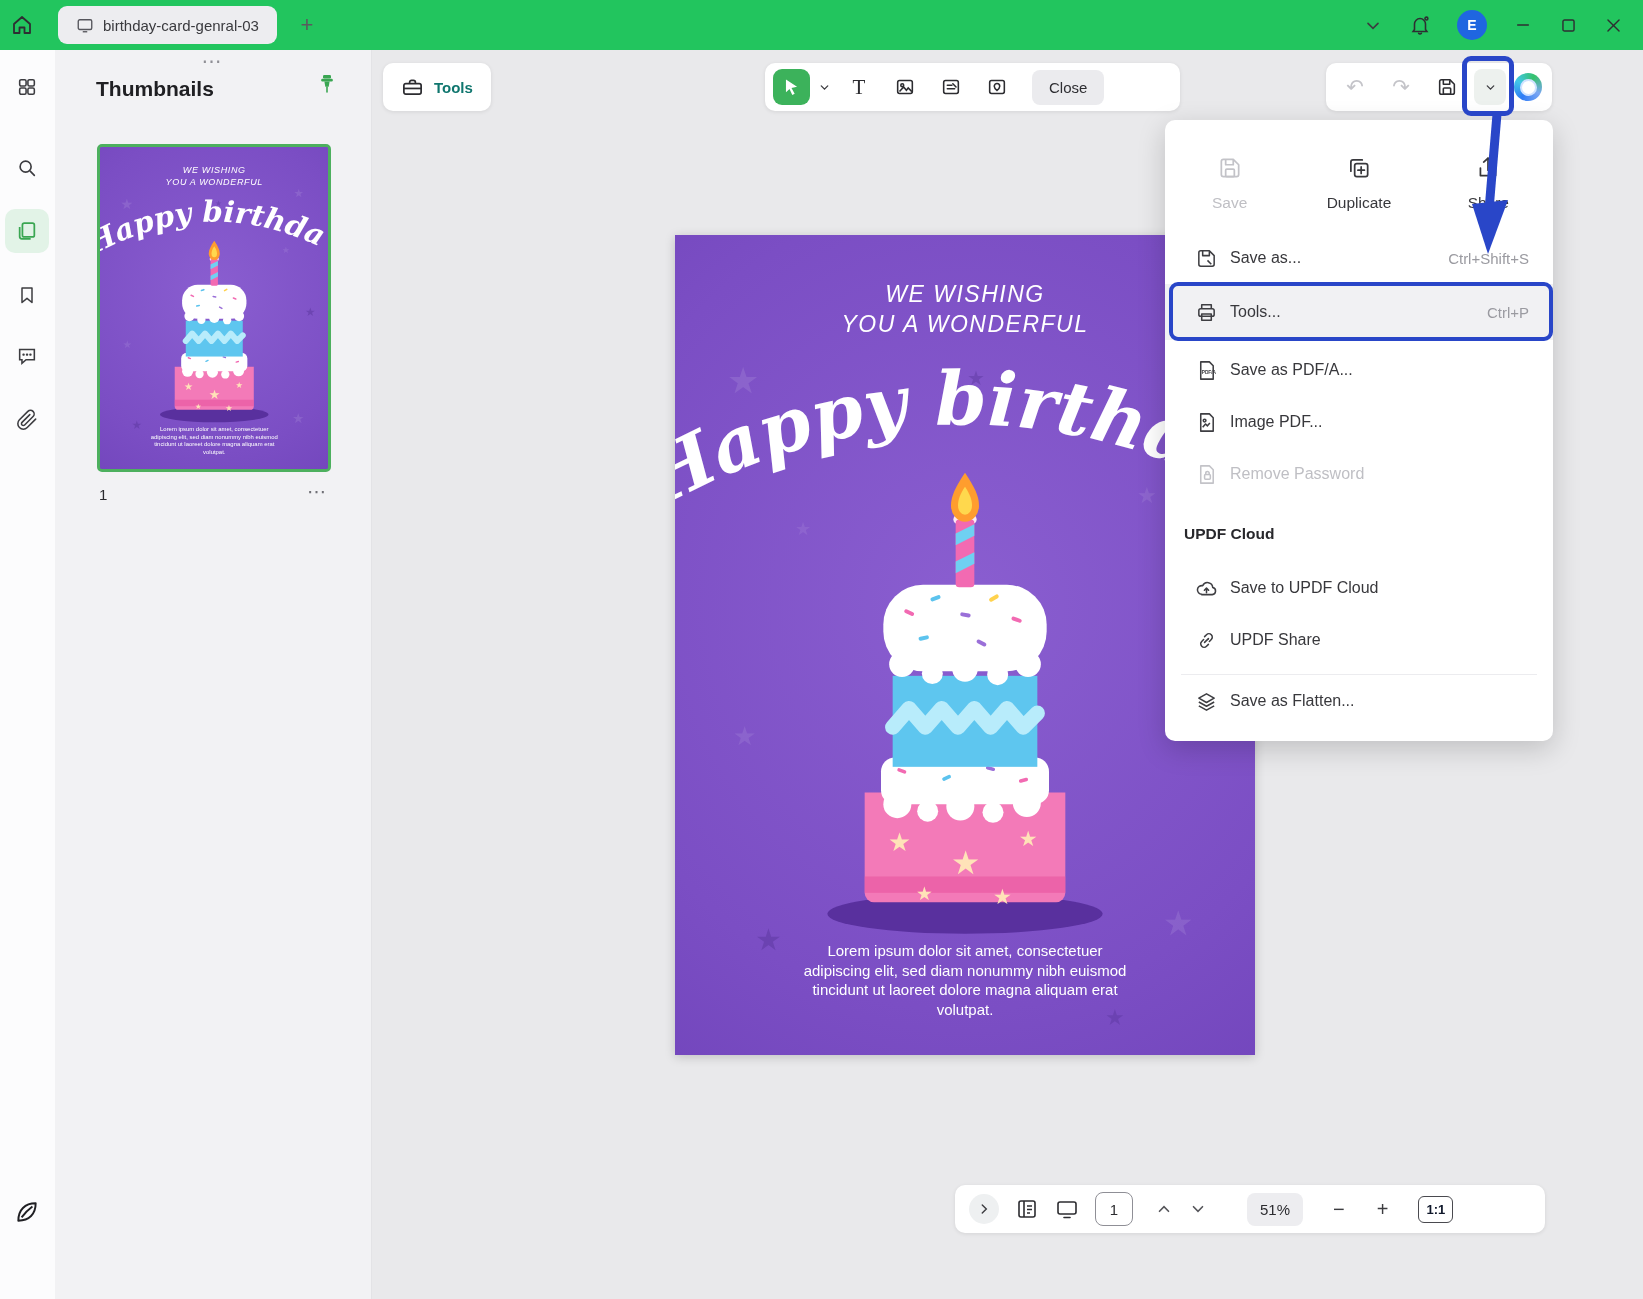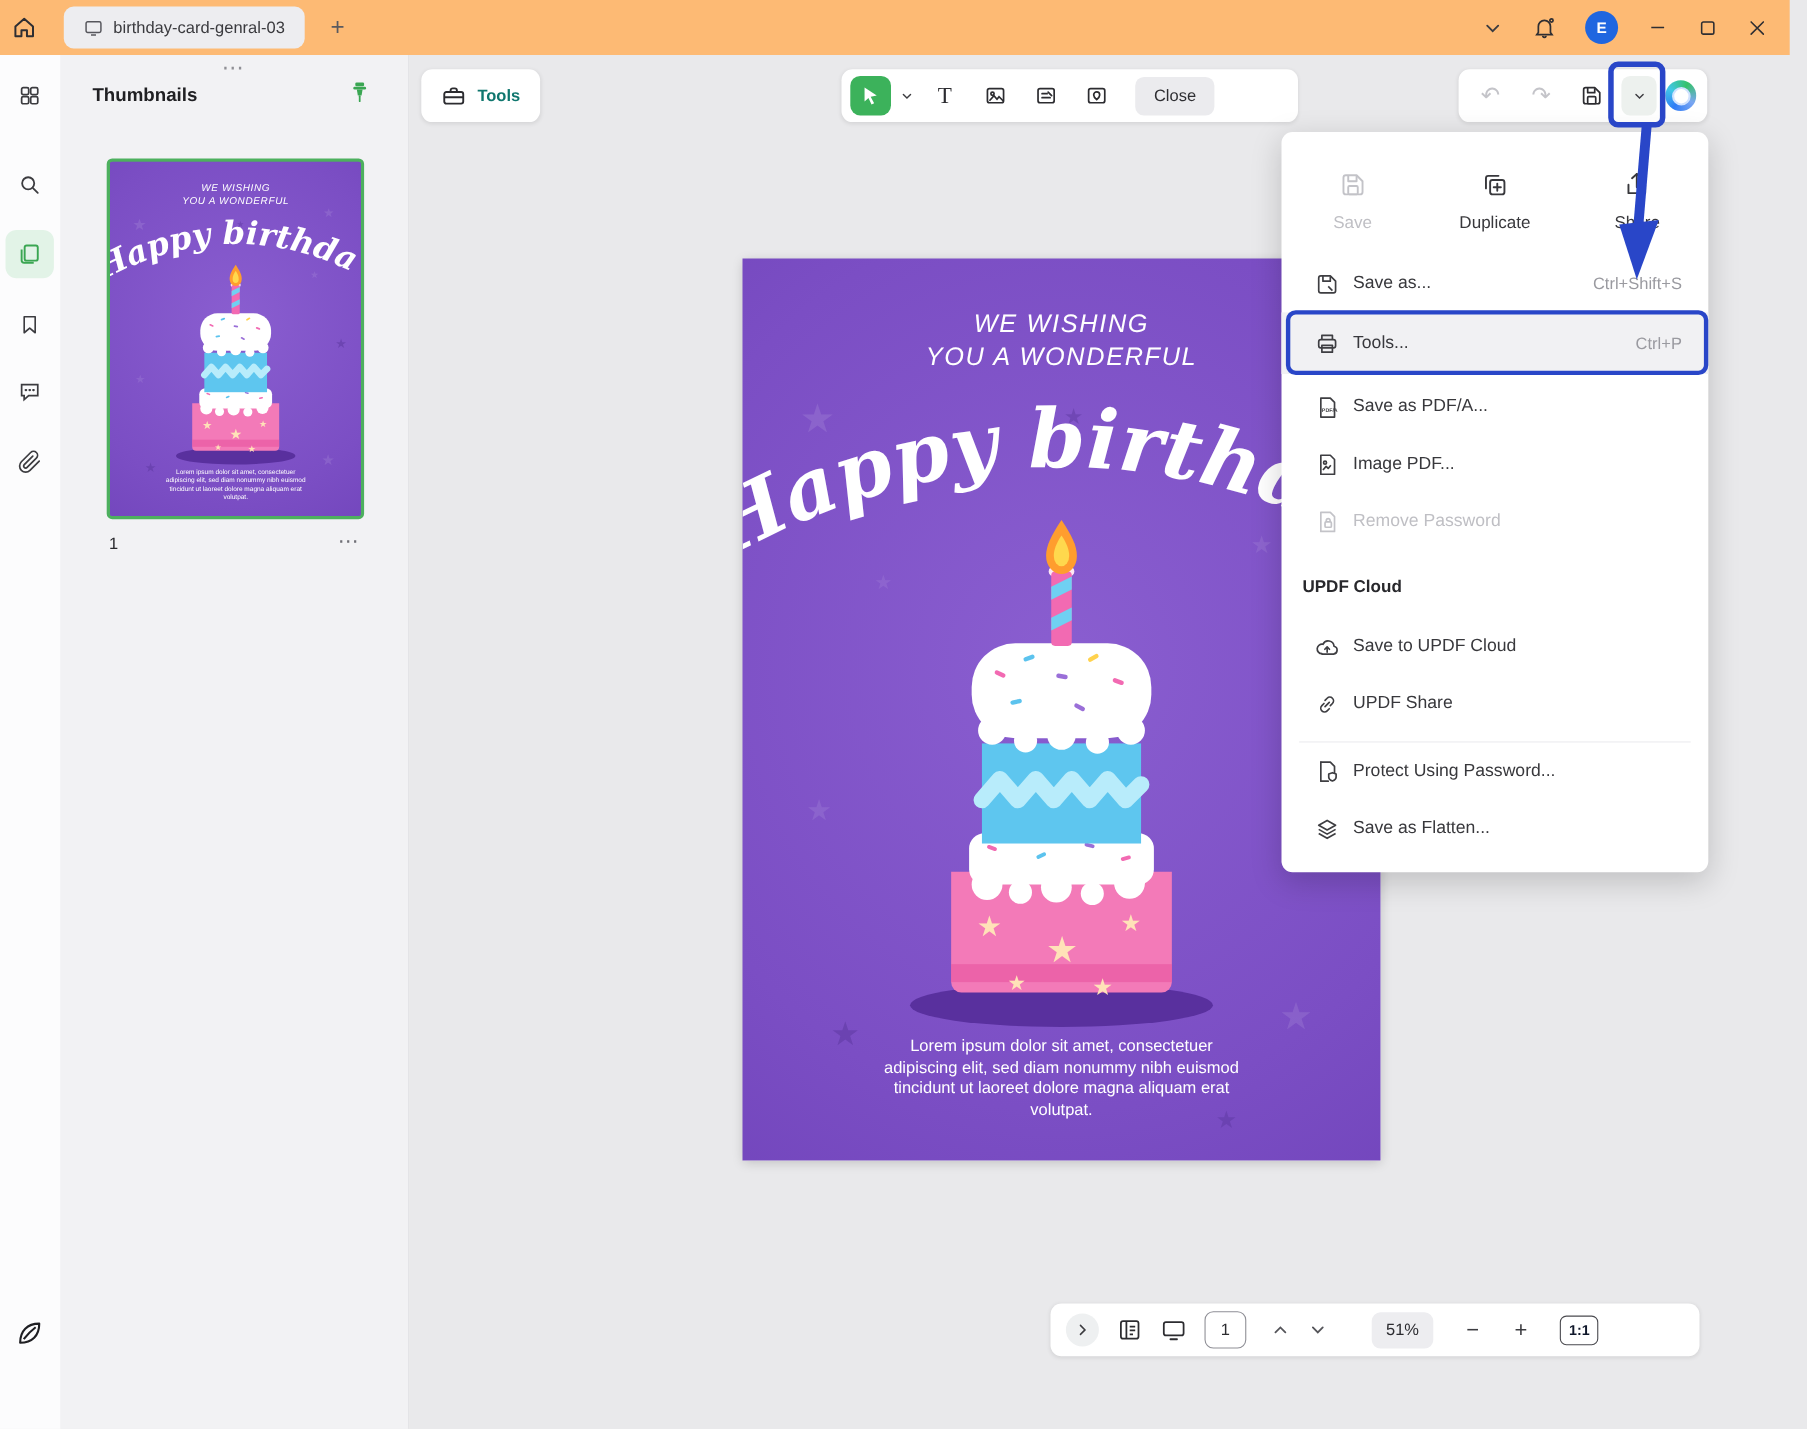--- a/index.html
+++ b/index.html
@@ -9,36 +9,36 @@
     background:#e9e9eb;
     position:relative;
     overflow:hidden;
     color:#3a3a3e;
   }
   .abs { position:absolute; }
   .icon { display:inline-flex; align-items:center; justify-content:center; }
   .icon svg { display:block; }
 
   
-  .titlebar { position:absolute; top:0; left:0; right:16px; height:50px; background:#fdba74; display:flex; align-items:center; z-index:5;}
+  .titlebar { position:absolute; top:0; left:0; right:0; height:50px; background:#22c55e; display:flex; align-items:center; z-index:5;}
   .home-btn { width:44px; display:flex; justify-content:center; }
   .doc-tab { display:flex; align-items:center; gap:9px; background:#ededf0; border-radius:9px; height:38px; padding:0 18px; margin-left:14px; font-size:15px; color:#3a3a3e; }
   .tab-add { margin-left:16px; font-size:22px; color:#5a5a5f; width:28px; text-align:center; cursor:default;}
   .tb-right { margin-left:auto; display:flex; align-items:center; gap:26px; padding-right:20px;}
   .avatar { width:30px; height:30px; border-radius:50%; background:#1f66e0; color:#fff; font-weight:bold; font-size:14px; display:flex; align-items:center; justify-content:center; }
 
   
   .left-rail { position:absolute; top:50px; left:0; width:55px; bottom:0; background:#fcfcfd; z-index:4; }
   .rail-item { position:absolute; left:5px; width:44px; height:44px; border-radius:10px; display:flex; align-items:center; justify-content:center; }
   .rail-item.active { background:#e2f3e7; }
 
   
   .thumb-panel { position:absolute; top:50px; left:55px; width:317px; bottom:0; background:#f2f2f4; border-right:1px solid #e3e3e6; z-index:3; }
   .panel-dots { position:absolute; top:-1px; left:50%; transform:translateX(-50%); color:#8f8f95; font-size:20px; letter-spacing:3px; }
-  .panel-title { position:absolute; top:27px; left:29px; font-size:17px; font-weight:bold; color:#202023; }
+  .panel-title { position:absolute; top:27px; left:41px; font-size:21px; font-weight:bold; color:#202023; }
   .pin-btn { position:absolute; top:22px; right:32px; }
   .thumb-card { position:absolute; top:94px; left:42px; width:234px; height:328px; border:3px solid #4db05e; border-radius:5px; overflow:hidden; background:#7b4ec4; }
   .thumb-card .card { transform:scale(0.394); transform-origin:top left; }
   .thumb-pageno { position:absolute; top:436px; left:44px; font-size:15px; color:#2a2a2e; }
   .thumb-more { position:absolute; top:430px; right:44px; font-size:19px; color:#6f6f75; letter-spacing:1px; }
 
   
   .float { background:#fff; border-radius:10px; box-shadow:0 1px 4px rgba(0,0,0,.09); }
   .tools-btn { left:383px; top:63px; height:48px; padding:0 18px; display:flex; align-items:center; gap:10px; z-index:6;}
   .tools-label { font-size:15px; font-weight:bold; color:#0f766e; }
@@ -552,30 +552,20 @@
           <path d="M15 13 l2 -2 a3.5 3.5 0 0 0 -5 -5 l-2 2"></path>
         </svg>
     </span>
     <span class="ml">UPDF Share</span>
   </div>
 
   <div class="menu-div"></div>
 
 
 
-  <div class="menu-row">
-    <span class="icon mic">
-      <svg width="23" height="23" viewBox="0 0 24 24" fill="none" stroke-width="1.6" stroke-linecap="round" stroke-linejoin="round">
-          <path d="M6 3 h9 l4 4 v6"></path>
-          <path d="M6 3 v18 h7"></path>
-          <path d="M17 13 l3.5 1.2 v3 c0 2.2 -3.5 3.6 -3.5 3.6 s-3.5 -1.4 -3.5 -3.6 v-3 Z"></path>
-        </svg>
-    </span>
-    <span class="ml">Protect Using Password...</span>
-  </div>
 
   <div class="menu-row">
     <span class="icon mic">
       <svg width="23" height="23" viewBox="0 0 24 24" fill="none" stroke-width="1.6" stroke-linejoin="round">
           <path d="M12 4 L20 8.5 L12 13 L4 8.5 Z"></path>
           <path d="M4 12.5 L12 17 L20 12.5"></path>
           <path d="M4 16.5 L12 21 L20 16.5"></path>
         </svg>
     </span>
     <span class="ml">Save as Flatten...</span>

